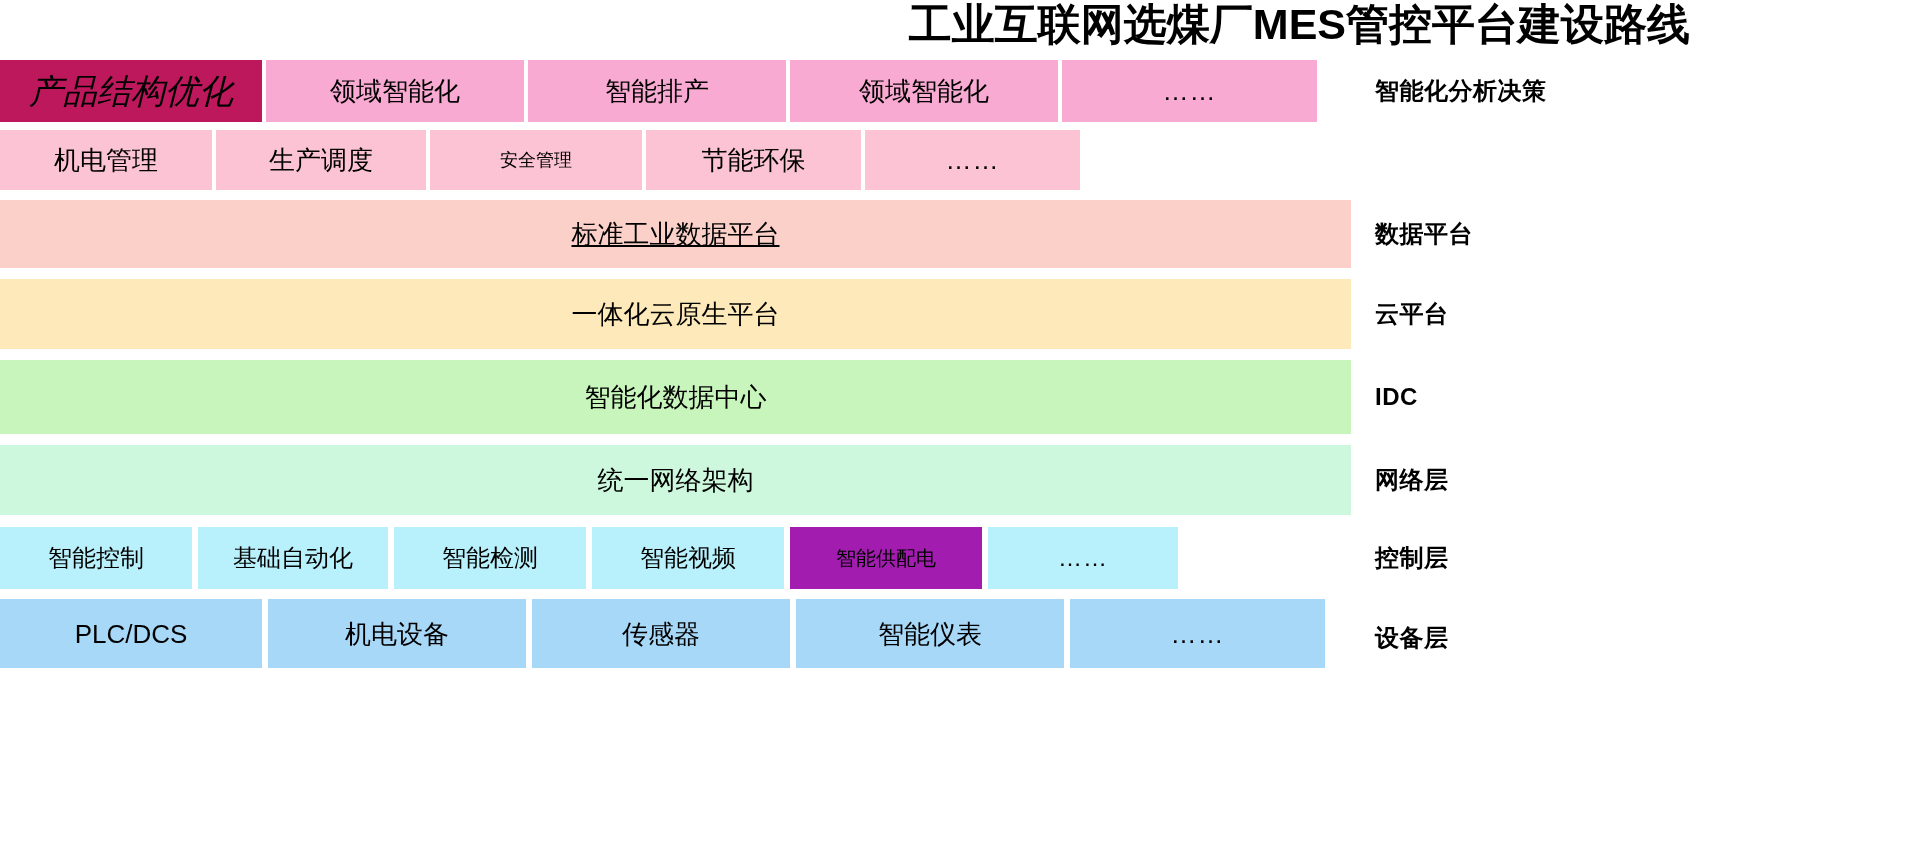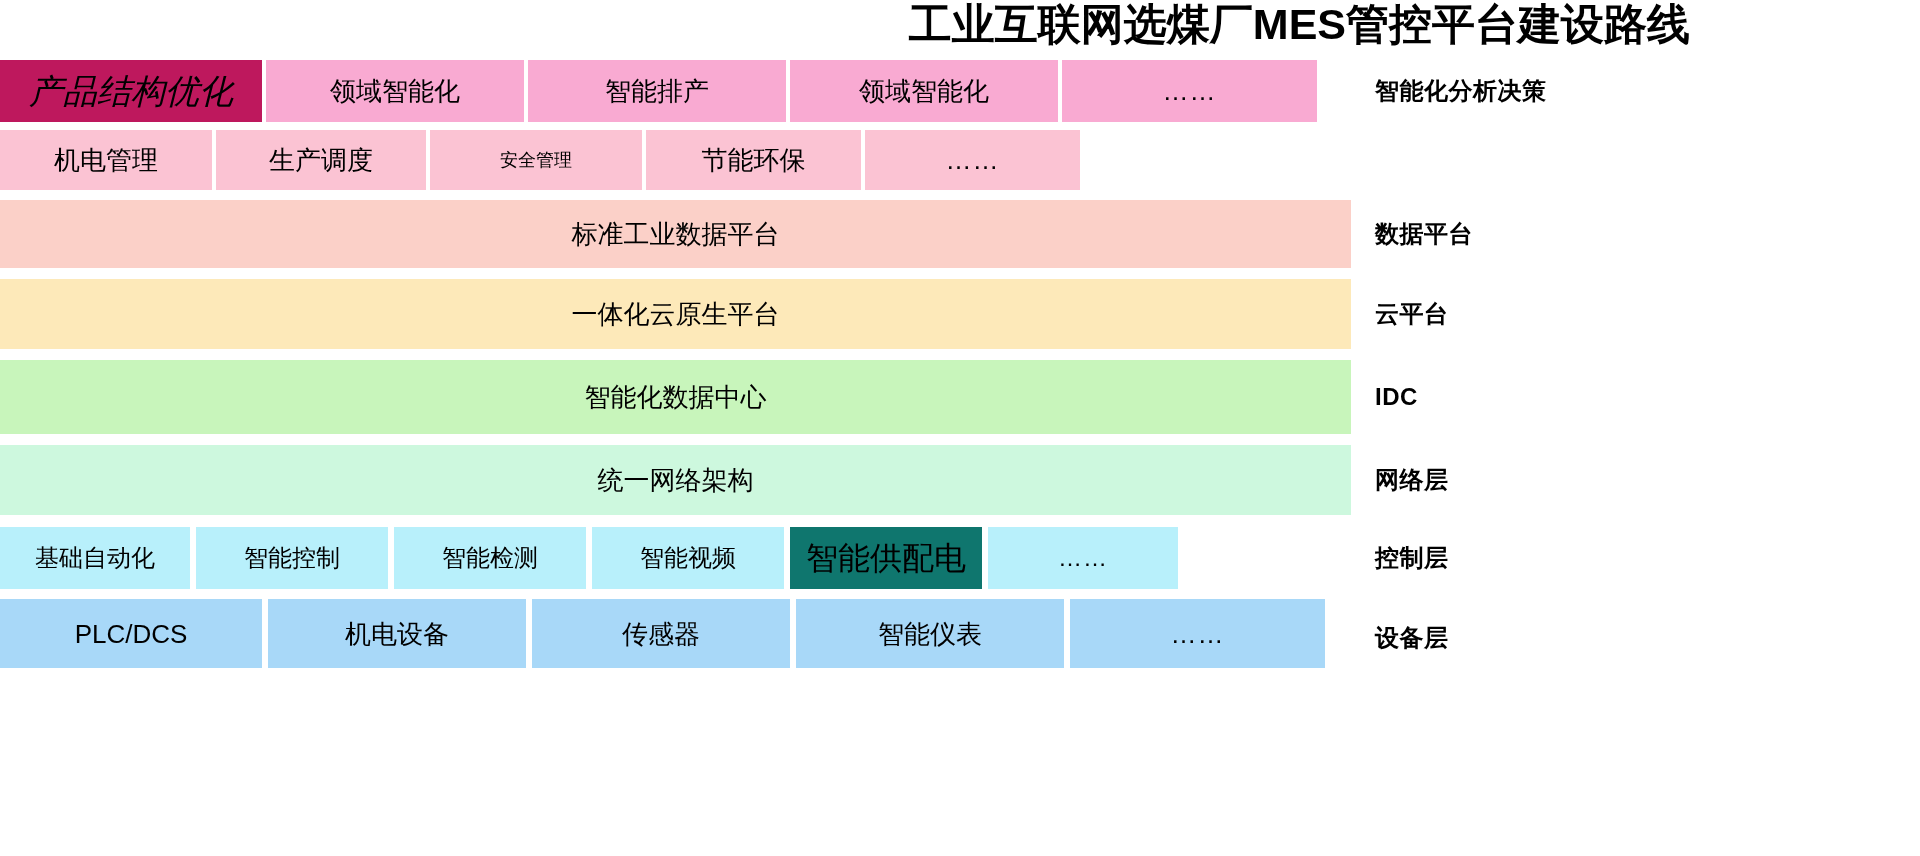--- a/index.html
+++ b/index.html
@@ -126,21 +126,21 @@
           <div class="box" style="background: rgb(251, 195, 211); font-size: 26px; flex: 0 0 215px; width: 215px;">
             <span>节能环保</span>
           </div>
           <div class="box" style="background: rgb(251, 195, 211); font-size: 26px; flex: 0 0 215px; width: 215px;">
             <span class="dots">……</span>
           </div>
         </div>
       </div>
       <div class="spacer" style="height: 10px;"></div>
       <div class="layer" style="height: 68px;">
-        <div class="layer-boxes" style="gap: 0px;">
+        <div class="layer-boxes" style="gap: 0px; text-decoration: underline;">
           <div class="box full" style="background: rgb(251, 208, 200); font-size: 26px;">
             <span>标准工业数据平台</span>
           </div>
         </div>
         <div class="layer-label">数据平台</div>
       </div>
       <div class="spacer" style="height: 11px;"></div>
       <div class="layer" style="height: 70px;">
         <div class="layer-boxes" style="gap: 0px;">
           <div class="box full" style="background: rgb(253, 233, 185); font-size: 26px;">
@@ -163,33 +163,33 @@
         <div class="layer-boxes" style="gap: 0px;">
           <div class="box full" style="background: rgb(205, 248, 222); font-size: 26px;">
             <span>统一网络架构</span>
           </div>
         </div>
         <div class="layer-label">网络层</div>
       </div>
       <div class="spacer" style="height: 12px;"></div>
       <div class="layer" style="height: 62px;">
         <div class="layer-boxes" style="gap: 6px;">
+          <div class="box" style="background: rgb(184, 240, 251); font-size: 24px; flex: 0 0 192px; width: 192px;">
+            <span>智能控制</span>
+          </div>
           <div class="box" style="background: rgb(184, 240, 251); font-size: 24px; flex: 0 0 190px; width: 190px;">
             <span>基础自动化</span>
           </div>
           <div class="box" style="background: rgb(184, 240, 251); font-size: 24px; flex: 0 0 192px; width: 192px;">
-            <span>智能控制</span>
-          </div>
-          <div class="box" style="background: rgb(184, 240, 251); font-size: 24px; flex: 0 0 192px; width: 192px;">
             <span>智能检测</span>
           </div>
           <div class="box" style="background: rgb(184, 240, 251); font-size: 24px; flex: 0 0 192px; width: 192px;">
             <span>智能视频</span>
           </div>
-          <div class="box" style="background: #0f766e; font-size: 32px; flex: 0 0 192px; width: 192px;">
+          <div class="box" style="background: #a21caf; font-size: 20px; flex: 0 0 192px; width: 192px;">
             <span>智能供配电</span>
           </div>
           <div class="box" style="background: rgb(184, 240, 251); font-size: 24px; flex: 0 0 190px; width: 190px;">
             <span class="dots">……</span>
           </div>
         </div>
         <div class="layer-label">控制层</div>
       </div>
       <div class="spacer" style="height: 10px;"></div>
       <div class="layer" style="height: 69px;">

